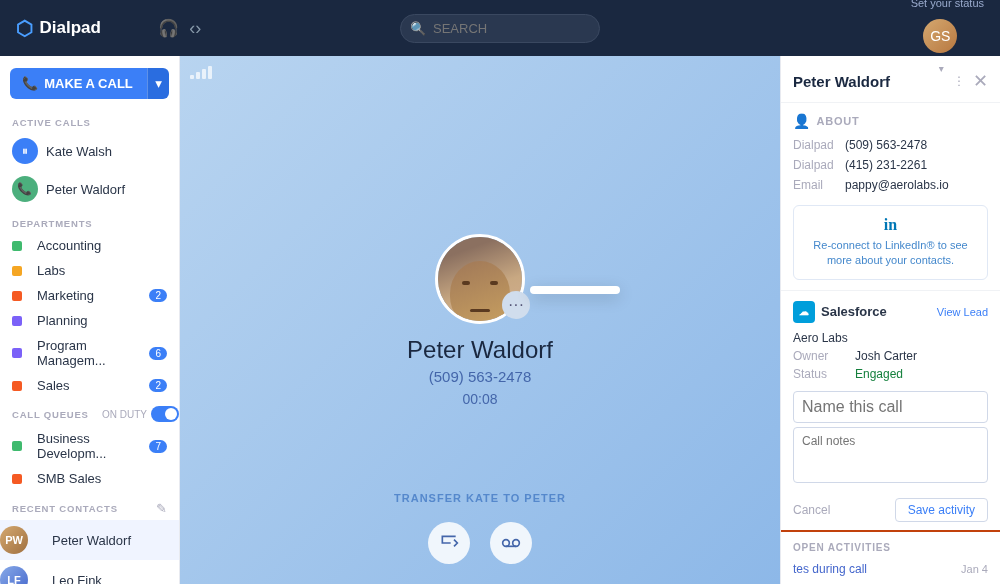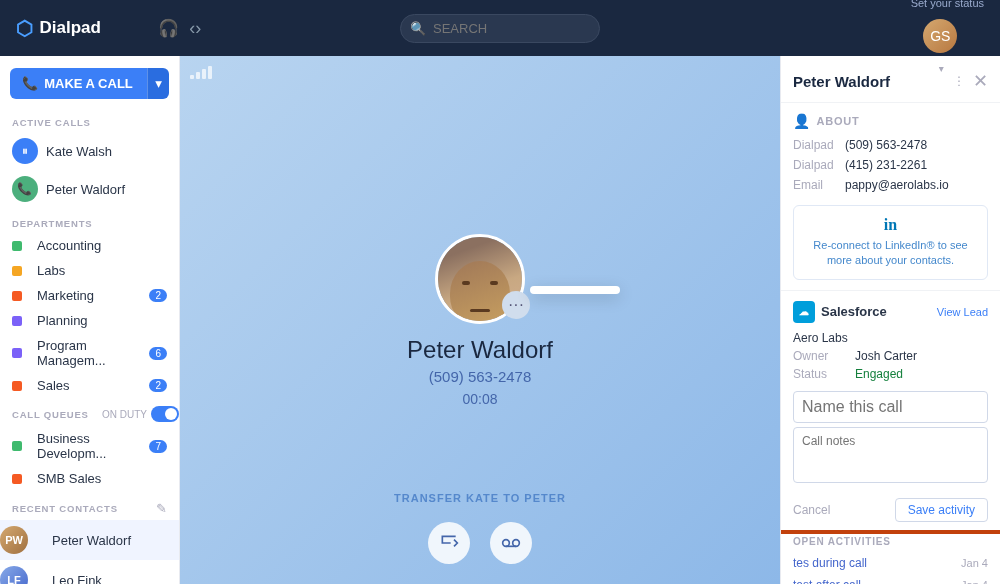--- a/index.html
+++ b/index.html
@@ -138,21 +138,21 @@
     .sf-value { color: #2a3548; font-size: 12px; }
     .sf-status { color: #15803d; font-size: 12px; font-weight: 500; }
 
     .call-name-input { margin: 8px 12px 4px 12px; border: 1px solid #d0d8e8; border-radius: 4px; padding: 6px 8px; font-size: 16px; color: #aab; width: calc(100% - 24px); outline: none; }
     .call-notes-area { margin: 0 12px 8px 12px; border: 1px solid #d0d8e8; border-radius: 4px; padding: 6px 8px; font-size: 12px; color: #aab; width: calc(100% - 24px); height: 56px; resize: none; outline: none; }
 
     .btn-row { display: flex; align-items: center; justify-content: space-between; padding: 4px 12px 8px 12px; }
     .cancel-btn { background: none; border: none; color: #aab; font-size: 12px; cursor: pointer; }
     .save-btn { background: none; border: 1px solid #d0d8e8; border-radius: 4px; color: #3b7ff7; font-size: 12px; padding: 4px 12px; cursor: pointer; }
 
-    .open-activities-header { padding: 0 12px 4px 12px; border-top: 4px solid #c2410c; }
+    .open-activities-header { padding: 8px 12px 4px 12px; border-top: 2px solid #c2410c; }
     .oa-label { font-size: 10px; font-weight: 700; color: #aab; letter-spacing: 0.8px; text-transform: uppercase; }
 
     .activity-row { display: flex; padding: 4px 12px; justify-content: space-between; align-items: center; }
     .activity-name { font-size: 12px; color: #4466cc; cursor: pointer; }
     .activity-date { font-size: 11px; color: #aab; }
 
     
     ::-webkit-scrollbar { width: 4px; }
     ::-webkit-scrollbar-track { background: transparent; }
     ::-webkit-scrollbar-thumb { background: #d0d8e8; border-radius: 2px; }

